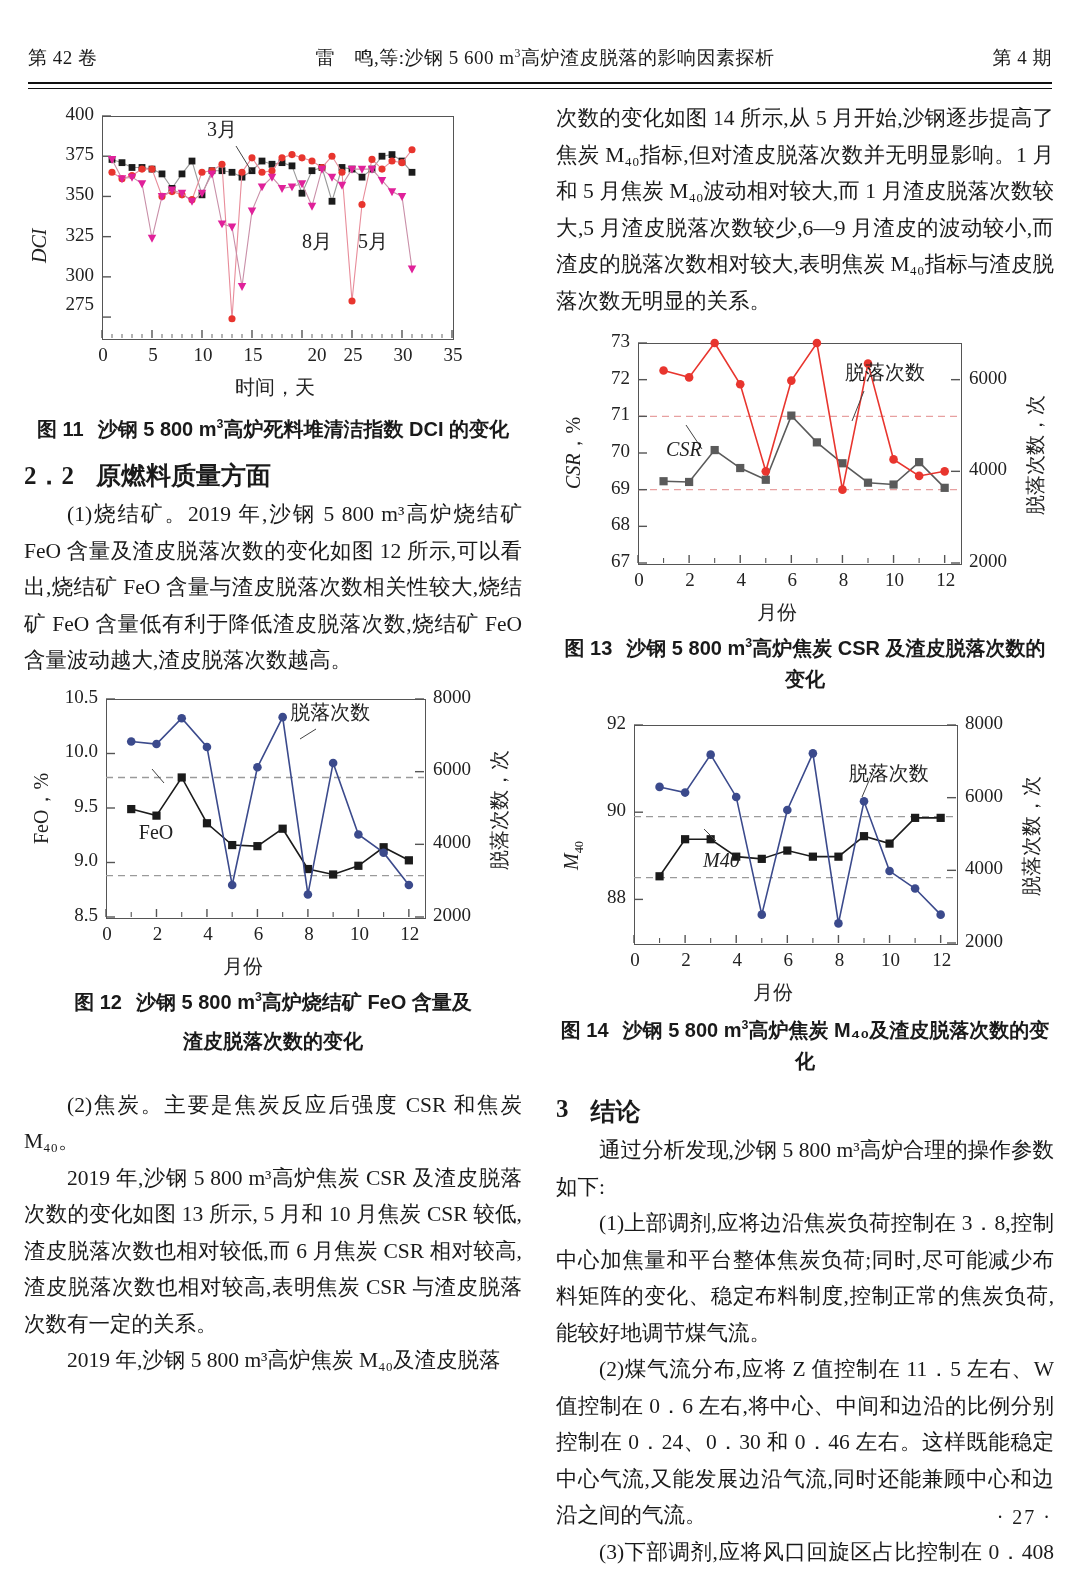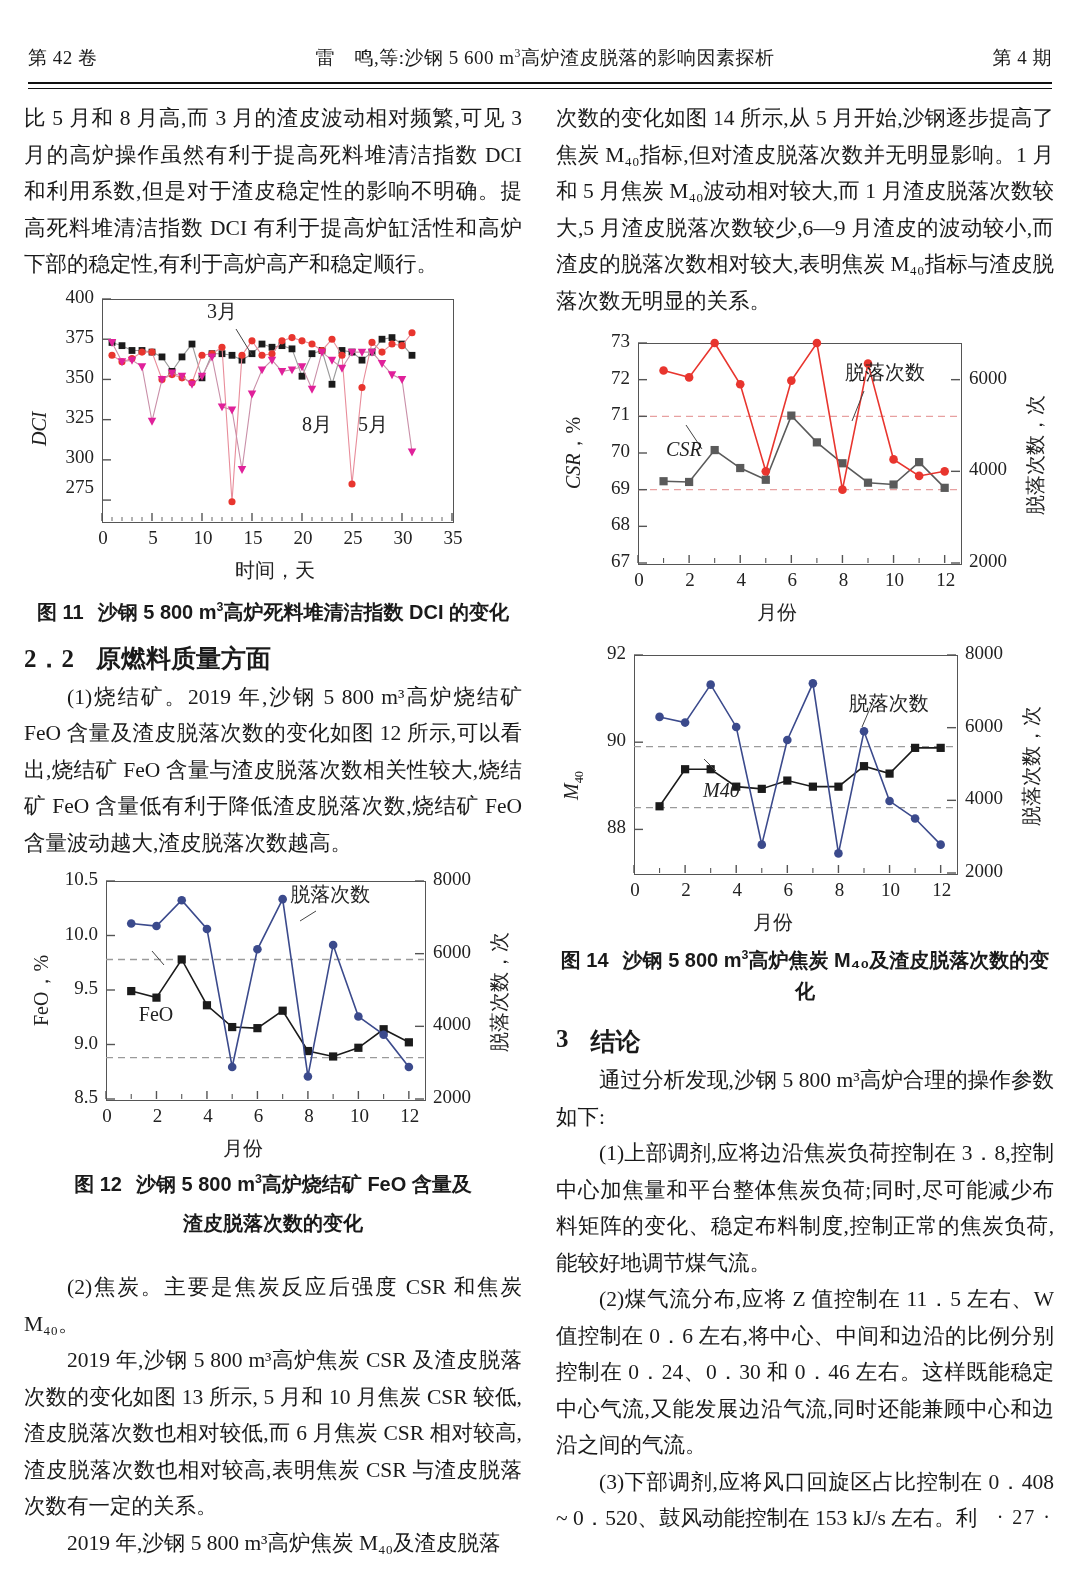--- a/index.html
+++ b/index.html
@@ -74,21 +74,20 @@
   <div class="header">
     <span>第 42 卷</span>
     <span class="mid"><span>雷　鸣,等:沙钢 5 600 m</span><sup>3</sup><span>高炉渣皮脱落的影响因素探析</span></span>
     <span>第 4 期</span>
   </div>
   <div class="rule"></div>
   <div class="rule2"></div>
 
   <div class="col col-left">
 
-    <p class="para">比 5 月和 8 月高,而 3 月的渣皮波动相对频繁,可见 3 月的高炉操作虽然有利于提高死料堆清洁指数 DCI 和利用系数,但是对于渣皮稳定性的影响不明确。提高死料堆清洁指数 DCI 有利于提高炉缸活性和高炉下部的稳定性,有利于高炉高产和稳定顺行。</p>
 
     <div class="chart" id="fig11-host" style="height: 300px; margin-top: 6px; width: 498px;">
         <div class="plot" style="left: 78px; top: 10px; width: 350px; height: 222px;"></div>
         <svg width="498" height="300">
           <line x1="78" x2="78" y1="232" y2="224" stroke="#555555" stroke-width="1.4"></line>
           <line x1="128" x2="128" y1="232" y2="224" stroke="#555555" stroke-width="1.4"></line>
           <line x1="178" x2="178" y1="232" y2="224" stroke="#555555" stroke-width="1.4"></line>
           <line x1="228" x2="228" y1="232" y2="224" stroke="#555555" stroke-width="1.4"></line>
           <line x1="278" x2="278" y1="232" y2="224" stroke="#555555" stroke-width="1.4"></line>
           <line x1="328" x2="328" y1="232" y2="224" stroke="#555555" stroke-width="1.4"></line>
@@ -229,21 +228,21 @@
             <polygon points="363.75,82.2086956521739 372.25,82.2086956521739 368,90.19869565217391" fill="#e0219a"></polygon>
             <polygon points="373.75,87.03478260869565 382.25,87.03478260869565 378,95.02478260869566" fill="#e0219a"></polygon>
             <polygon points="383.75,159.42608695652174 392.25,159.42608695652174 388,167.41608695652175" fill="#e0219a"></polygon>
           </g>
           <line x1="212" y1="40" x2="228" y2="66" stroke="#444" stroke-width="1"></line>
         </svg>
         <div class="tick-lbl" style="left: 67px; top: 238px; width: 24px; text-align: center;">0</div>
         <div class="tick-lbl" style="left: 117px; top: 238px; width: 24px; text-align: center;">5</div>
         <div class="tick-lbl" style="left: 167px; top: 238px; width: 24px; text-align: center;">10</div>
         <div class="tick-lbl" style="left: 217px; top: 238px; width: 24px; text-align: center;">15</div>
-        <div class="tick-lbl" style="left: 267px; top: 238px; width: 24px; text-align: center;">20</div>
+        <div class="tick-lbl" style="left: 281px; top: 238px; width: 24px; text-align: center;">20</div>
         <div class="tick-lbl" style="left: 317px; top: 238px; width: 24px; text-align: center;">25</div>
         <div class="tick-lbl" style="left: 367px; top: 238px; width: 24px; text-align: center;">30</div>
         <div class="tick-lbl" style="left: 417px; top: 238px; width: 24px; text-align: center;">35</div>
         <div class="tick-lbl" style="right: 428px; top: 187px; text-align: right;">275</div>
         <div class="tick-lbl" style="right: 428px; top: 157.87px; text-align: right;">300</div>
         <div class="tick-lbl" style="right: 428px; top: 117.652px; text-align: right;">325</div>
         <div class="tick-lbl" style="right: 428px; top: 77.4348px; text-align: right;">350</div>
         <div class="tick-lbl" style="right: 428px; top: 37.2174px; text-align: right;">375</div>
         <div class="tick-lbl" style="right: 428px; top: -3px; text-align: right;">400</div>
         <div class="annot" style="left: 183px; top: 9.86957px;">3月</div>
@@ -439,20 +438,23 @@
         <div class="tick-lbl" style="left: 413px; top: 221px;">2000</div>
         <div class="tick-lbl" style="left: 413px; top: 129.333px;">4000</div>
         <div class="tick-lbl" style="left: 413px; top: 37.6667px;">6000</div>
         <div class="annot" style="left: 289px; top: 30.3333px;">脱落次数</div>
         <div class="annot" style="left: 110.111px; top: 109.167px; font-style: italic;">CSR</div>
         <div class="axname" style="left: 201px; top: 270px;">月份</div>
         <div class="axname vert" style="left: 4px; top: 160px; transform: rotate(-90deg);"><i>CSR</i>，%</div>
         <div class="axname vert" style="left: 466px; top: 186px; transform: rotate(-90deg);">脱落次数，次</div>
       </div>
 
+    <p class="figcap">
+      <span class="lbl">图 13</span><span>沙钢 5 800 m</span><sup>3</sup><span>高炉焦炭 CSR 及渣皮脱落次数的变化</span>
+    </p>
 
     <div class="chart" id="fig14-host" style="height: 290px; margin-top: 22px; width: 498px;">
         <div class="plot" style="left: 78px; top: 8px; width: 322px; height: 218px;"></div>
         <svg width="498" height="290">
           <line x1="78" x2="400" y1="99.55999999999975" y2="99.55999999999975" stroke="#9a9a9a" stroke-width="1.3" stroke-dasharray="7,5"></line>
           <line x1="78" x2="400" y1="160.60000000000002" y2="160.60000000000002" stroke="#9a9a9a" stroke-width="1.3" stroke-dasharray="7,5"></line>
           <line x1="78" x2="78" y1="226" y2="218" stroke="#555555" stroke-width="1.4"></line>
           <line x1="129.11111111111111" x2="129.11111111111111" y1="226" y2="218" stroke="#555555" stroke-width="1.4"></line>
           <line x1="180.22222222222223" x2="180.22222222222223" y1="226" y2="218" stroke="#555555" stroke-width="1.4"></line>
           <line x1="231.33333333333334" x2="231.33333333333334" y1="226" y2="218" stroke="#555555" stroke-width="1.4"></line>

